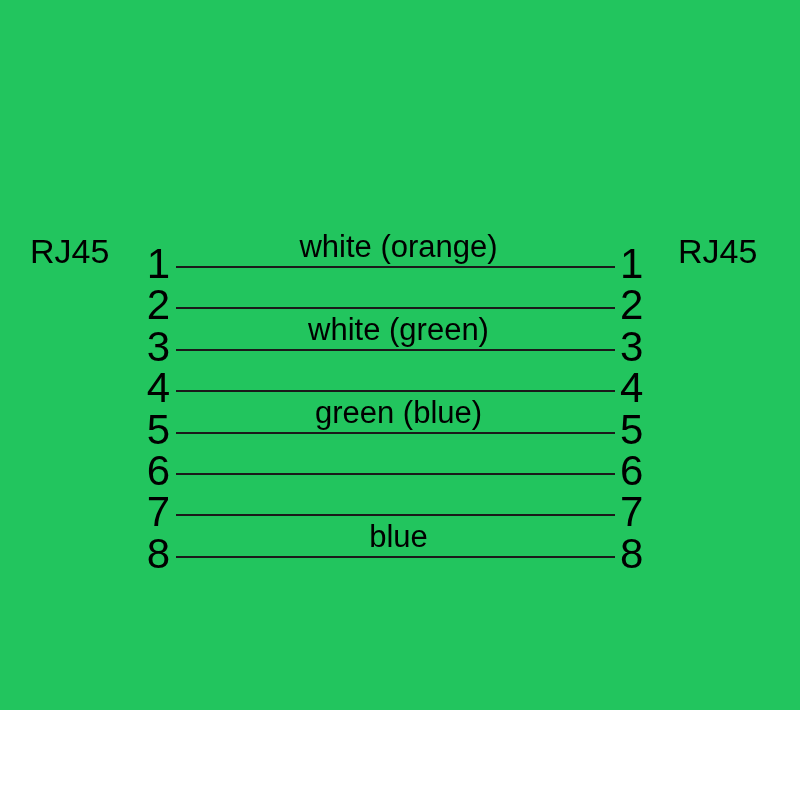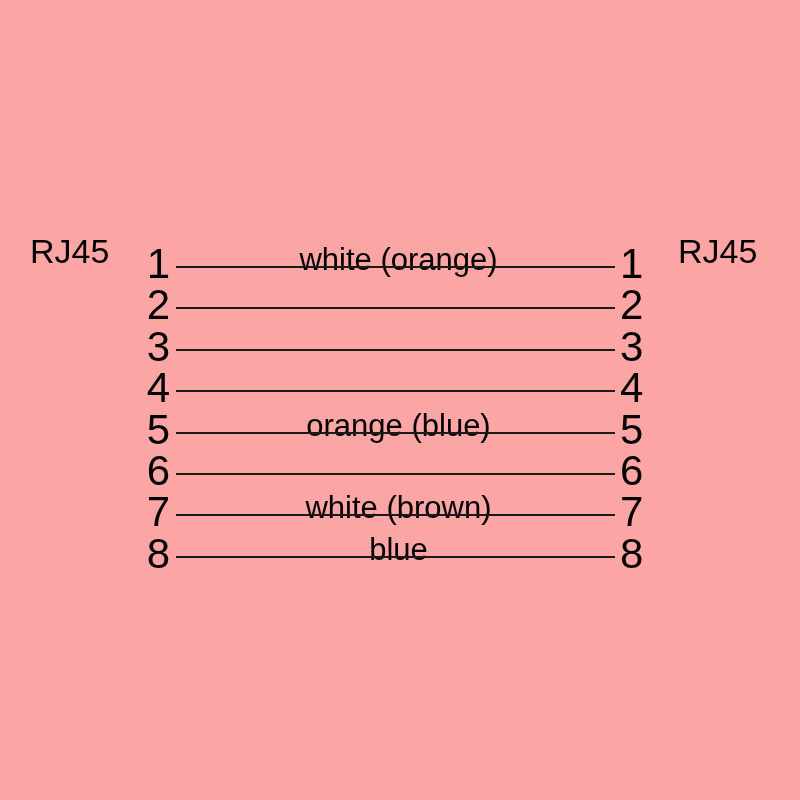--- a/index.html
+++ b/index.html
@@ -8,22 +8,22 @@
     padding: 0;
     background: #ffffff;
   }
   body {
     font-family: "Liberation Sans", sans-serif;
     color: #000000;
   }
   #canvas {
     position: relative;
     width: 800px;
-    height: 800px;
-    background: #fca5a5;
+    height: 710px;
+    background: #22c55e;
     overflow: hidden;
   }
   
   .connector-label {
     position: absolute;
     font-size: 34px;
     line-height: 34px;
     letter-spacing: 0px;
     color: #000000;
     white-space: nowrap;
@@ -85,21 +85,20 @@
     width: 439px;
     top: -17px;
     height: 36px;
     line-height: 36px;
     text-align: center;
     font-size: 31px;
     color: #000000;
     white-space: nowrap;
     padding-left: 6px;
     box-sizing: border-box;
-    margin-top: 13px;
   }
 </style>
 </head>
 <body>
 
 <div id="canvas">
 
   <div class="connector-label" id="connector-left">RJ45</div>
 
   <div class="connector-label" id="connector-right">RJ45</div>
@@ -110,42 +109,42 @@
         <div class="wire-line"></div>
         <div class="pin-number pin-left">1</div>
         <div class="pin-number pin-right">1</div>
       </div>
       <div class="wire-row" style="top: 287.4px;">
         <div class="wire-line"></div>
         <div class="pin-number pin-left">2</div>
         <div class="pin-number pin-right">2</div>
       </div>
       <div class="wire-row" style="top: 328.8px;">
+        <div class="wire-caption">white (green)</div>
         <div class="wire-line"></div>
         <div class="pin-number pin-left">3</div>
         <div class="pin-number pin-right">3</div>
       </div>
       <div class="wire-row" style="top: 370.2px;">
         <div class="wire-line"></div>
         <div class="pin-number pin-left">4</div>
         <div class="pin-number pin-right">4</div>
       </div>
       <div class="wire-row" style="top: 411.6px;">
-        <div class="wire-caption">orange (blue)</div>
+        <div class="wire-caption">green (blue)</div>
         <div class="wire-line"></div>
         <div class="pin-number pin-left">5</div>
         <div class="pin-number pin-right">5</div>
       </div>
       <div class="wire-row" style="top: 453px;">
         <div class="wire-line"></div>
         <div class="pin-number pin-left">6</div>
         <div class="pin-number pin-right">6</div>
       </div>
       <div class="wire-row" style="top: 494.4px;">
-        <div class="wire-caption">white (brown)</div>
         <div class="wire-line"></div>
         <div class="pin-number pin-left">7</div>
         <div class="pin-number pin-right">7</div>
       </div>
       <div class="wire-row" style="top: 535.8px;">
         <div class="wire-caption">blue</div>
         <div class="wire-line"></div>
         <div class="pin-number pin-left">8</div>
         <div class="pin-number pin-right">8</div>
       </div>

